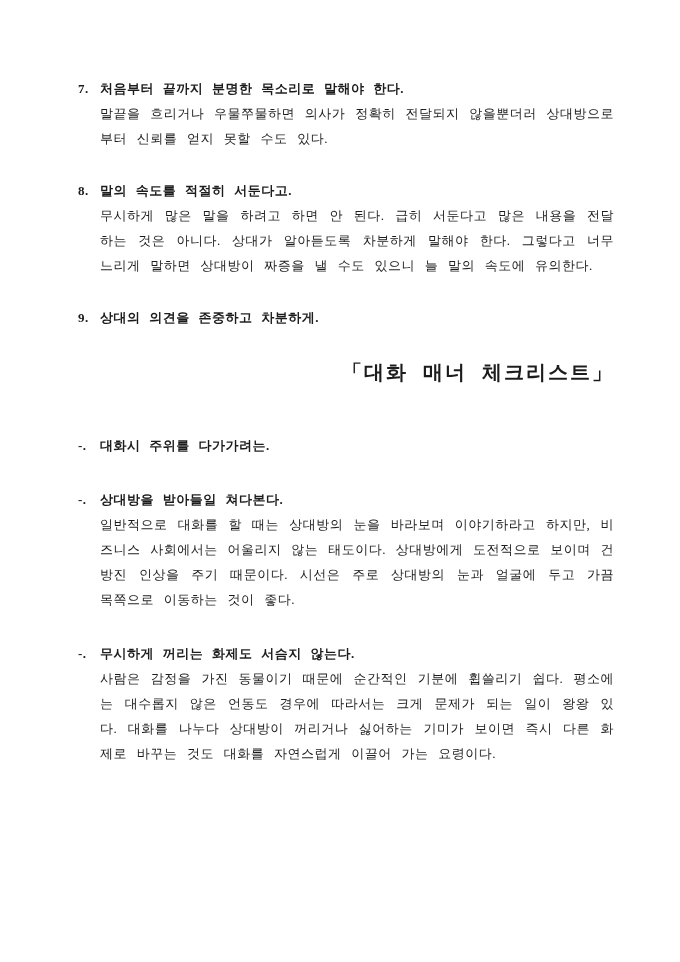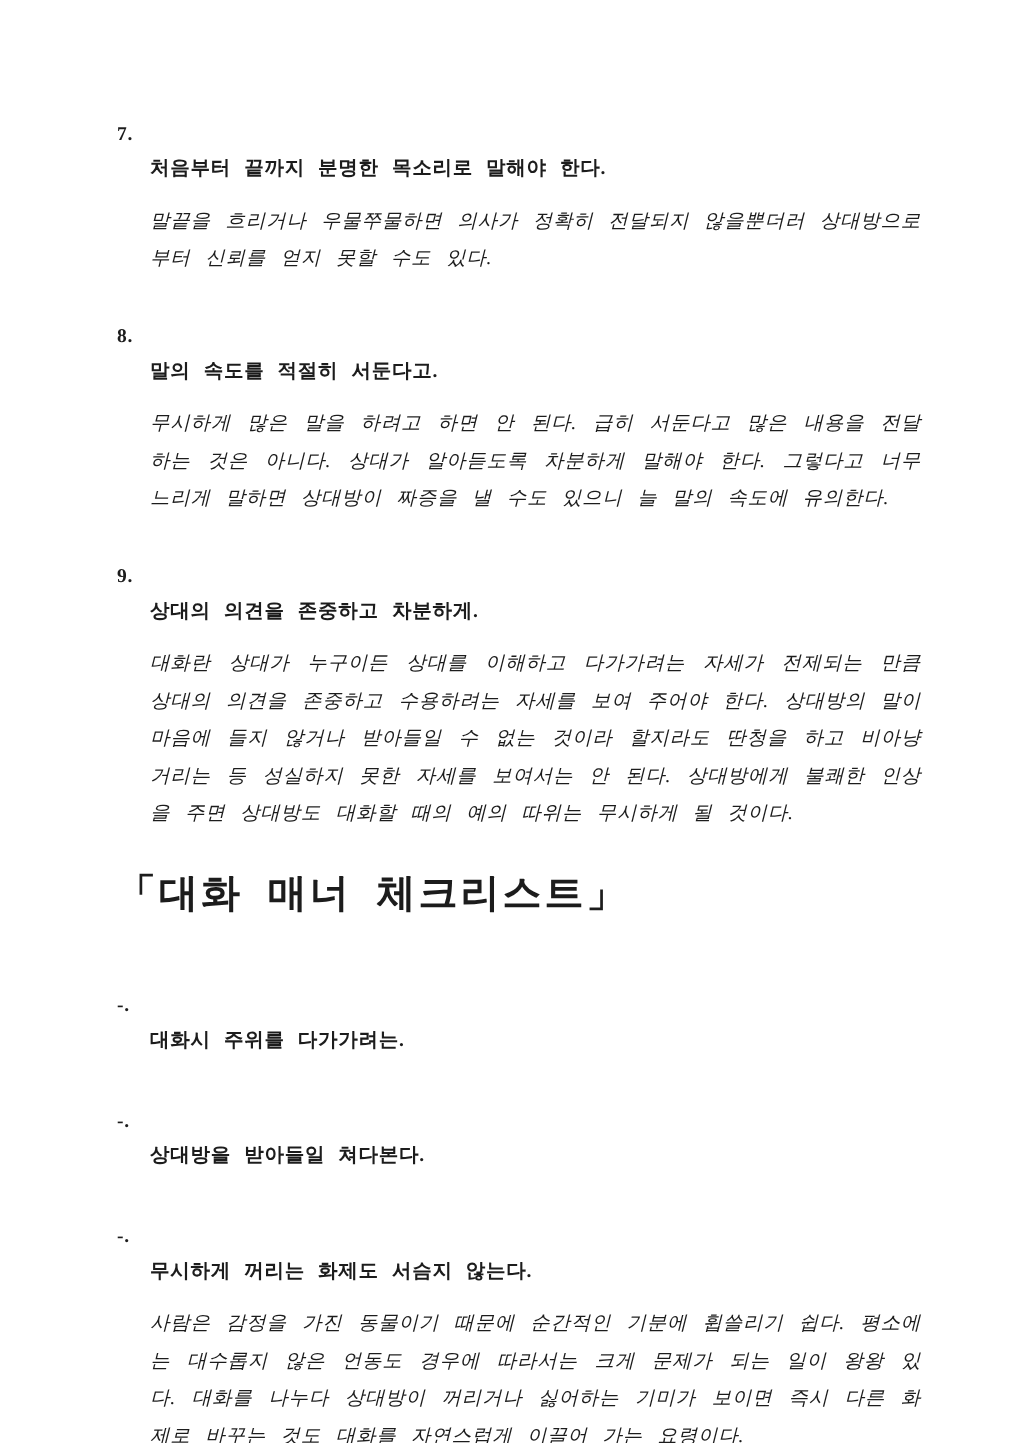--- a/index.html
+++ b/index.html
@@ -26,32 +26,30 @@
   .sec-head {
     display: flex;
     font-weight: bold;
     word-spacing: 5px;
   }
   .sec-num {
     flex: 0 0 22px;
   }
   .sec-title {
     flex: 1;
-    margin-top: 23px;
   }
   .sec-body {
-    margin: 10px 0 0 22px;
+    margin: 0 0 0 22px;
     text-align: justify;
     word-spacing: 6px;
-    font-style: italic;
   }
   .checklist-title {
     margin: 14px 0 46px 0;
-    text-align: left;
-    font-size: 26px;
+    text-align: right;
+    font-size: 20px;
     font-weight: bold;
     letter-spacing: 2px;
     word-spacing: 8px;
     line-height: 30px;
   }
   .check-sec {
     margin: 0 0 29px 0;
   }
   .check-head {
     display: flex;
@@ -81,37 +79,37 @@
       <span class="sec-title">말의 속도를 적절히 서둔다고.</span>
     </div>
     <p class="sec-body">무시하게 많은 말을 하려고 하면 안 된다. 급히 서둔다고 많은 내용을 전달하는 것은 아니다. 상대가 알아듣도록 차분하게 말해야 한다. 그렇다고 너무 느리게 말하면 상대방이 짜증을 낼 수도 있으니 늘 말의 속도에 유의한다.</p>
   </section>
 
   <section class="sec">
     <div class="sec-head">
       <span class="sec-num">9.</span>
       <span class="sec-title">상대의 의견을 존중하고 차분하게.</span>
     </div>
-    <p class="sec-body">대화란 상대가 누구이든 상대를 이해하고 다가가려는 자세가 전제되는 만큼 상대의 의견을 존중하고 수용하려는 자세를 보여 주어야 한다. 상대방의 말이 마음에 들지 않거나 받아들일 수 없는 것이라 할지라도 딴청을 하고 비아냥거리는 등 성실하지 못한 자세를 보여서는 안 된다. 상대방에게 불쾌한 인상을 주면 상대방도 대화할 때의 예의 따위는 무시하게 될 것이다.</p>
   </section>
 
   <h1 class="checklist-title">「대화 매너 체크리스트」</h1>
 
   <section class="check-sec">
     <div class="check-head">
       <span class="check-marker">-.</span>
       <span class="sec-title">대화시 주위를 다가가려는.</span>
     </div>
   </section>
 
   <section class="check-sec">
     <div class="check-head">
       <span class="check-marker">-.</span>
       <span class="sec-title">상대방을 받아들일 쳐다본다.</span>
     </div>
+    <p class="sec-body">일반적으로 대화를 할 때는 상대방의 눈을 바라보며 이야기하라고 하지만, 비즈니스 사회에서는 어울리지 않는 태도이다. 상대방에게 도전적으로 보이며 건방진 인상을 주기 때문이다. 시선은 주로 상대방의 눈과 얼굴에 두고 가끔 목쪽으로 이동하는 것이 좋다.</p>
   </section>
 
   <section class="check-sec">
     <div class="check-head">
       <span class="check-marker">-.</span>
       <span class="sec-title">무시하게 꺼리는 화제도 서슴지 않는다.</span>
     </div>
     <p class="sec-body">사람은 감정을 가진 동물이기 때문에 순간적인 기분에 휩쓸리기 쉽다. 평소에는 대수롭지 않은 언동도 경우에 따라서는 크게 문제가 되는 일이 왕왕 있다. 대화를 나누다 상대방이 꺼리거나 싫어하는 기미가 보이면 즉시 다른 화제로 바꾸는 것도 대화를 자연스럽게 이끌어 가는 요령이다.</p>
   </section>
 

